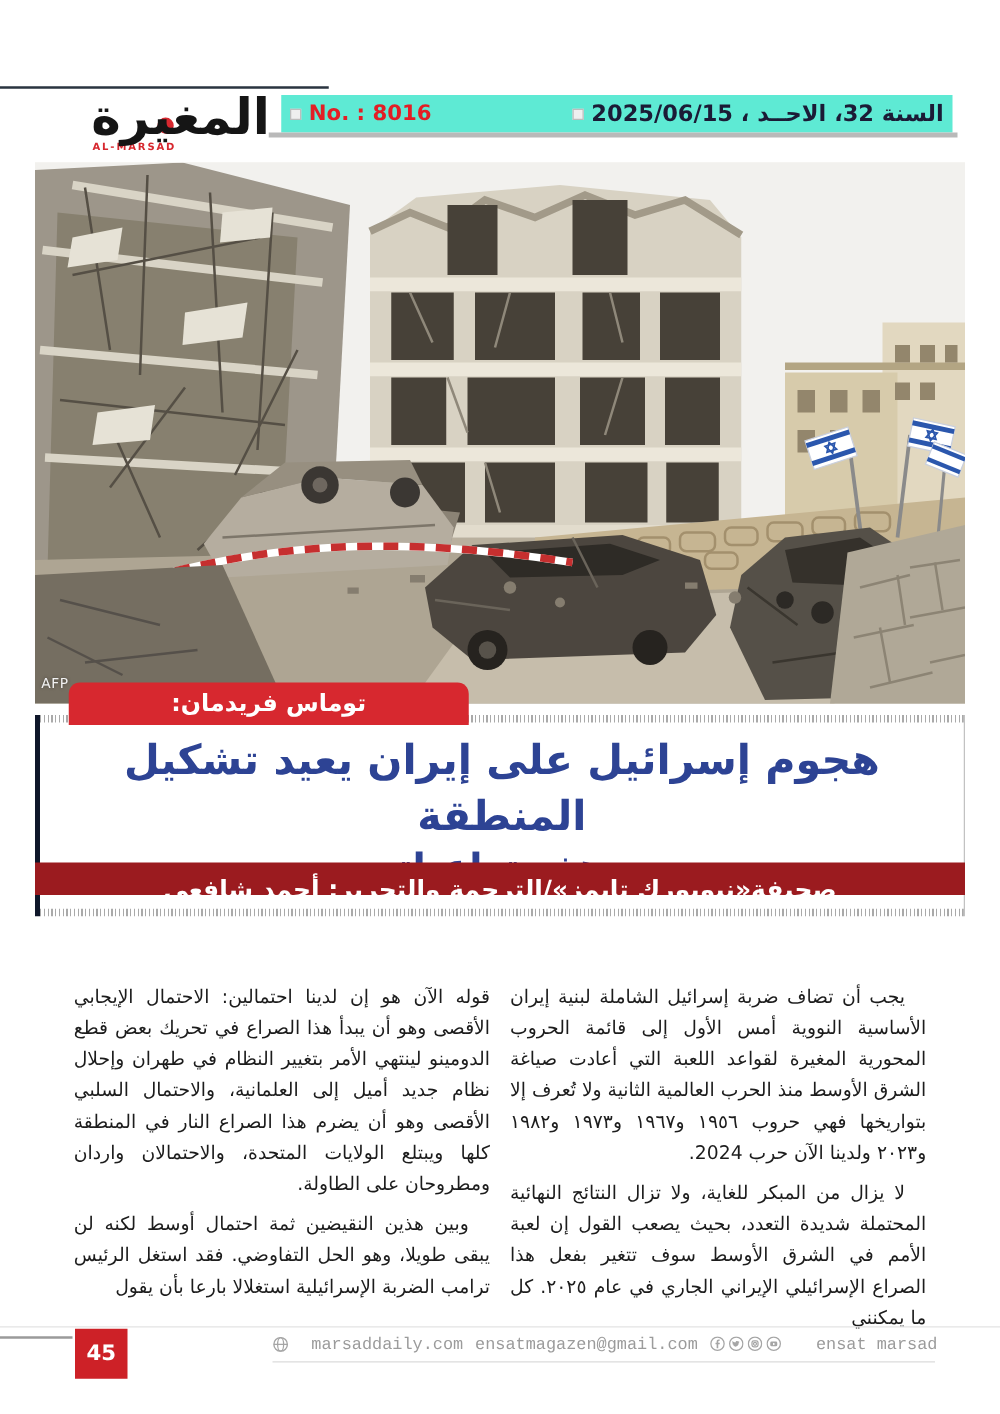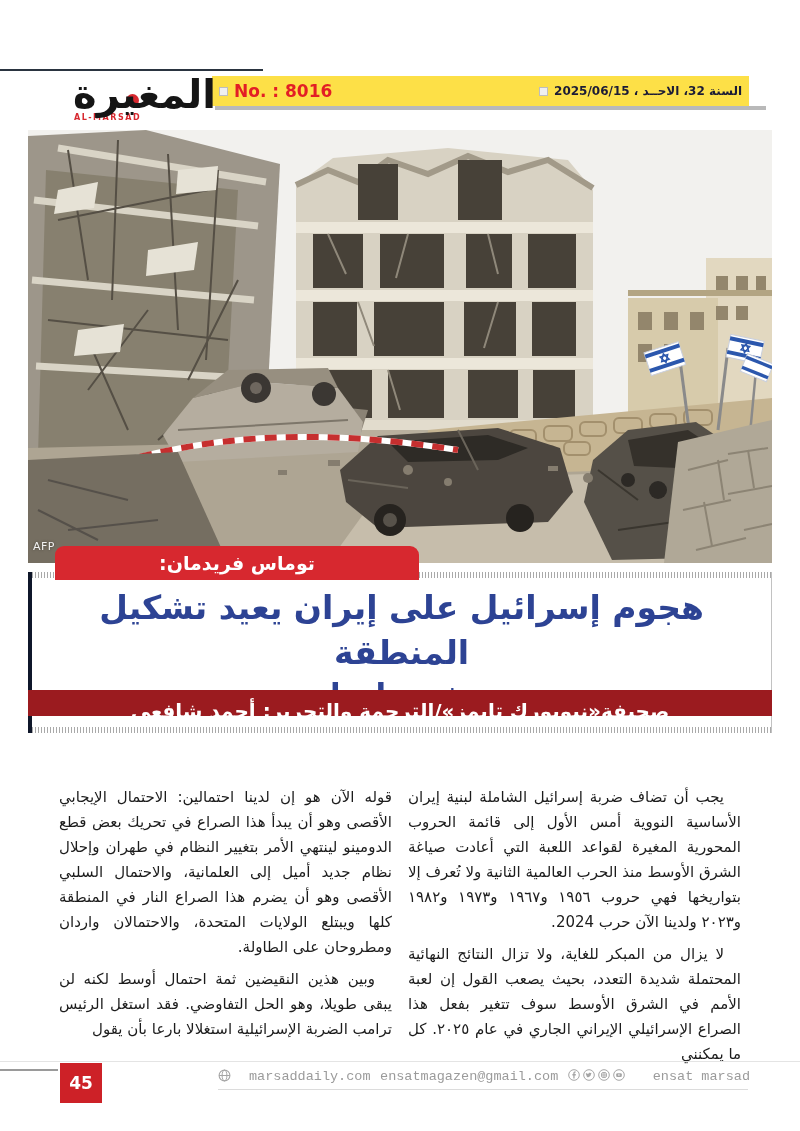--- a/index.html
+++ b/index.html
@@ -5,34 +5,34 @@
   html,body{margin:0;padding:0;background:#fff;}
   body{font-family:"DejaVu Sans",sans-serif;}
   .page{position:relative;width:800px;height:1131px;background:#fff;overflow:hidden;}
 
   
   .top-rule{position:absolute;left:0;top:69px;width:263px;height:2px;background:#2a3440;}
   .logo{position:absolute;left:74px;top:72px;width:142px;height:56px;}
   .logo-ar{position:relative;font-size:40px;font-weight:bold;color:#151515;line-height:44px;letter-spacing:-1px;z-index:2;}
   .logo-dot{position:absolute;left:52px;top:22px;width:13px;height:13px;border-radius:50%;background:#d7282f;z-index:1;}
   .logo-en{font-size:8px;font-weight:bold;color:#d7282f;letter-spacing:1.5px;margin-top:-3px;}
-  .meta-bar{position:absolute;left:212px;top:76px;width:537px;height:30px;background:#fde047;display:flex;align-items:center;padding:0 7px;box-sizing:border-box;}
+  .meta-bar{position:absolute;left:225px;top:76px;width:537px;height:30px;background:#5eead4;display:flex;align-items:center;padding:0 7px;box-sizing:border-box;}
   .sq{display:inline-block;width:7px;height:7px;background:#efefef;border:1px solid #bdbdbd;margin-right:6px;flex:0 0 auto;}
   .issue-no{color:#e31e25;font-weight:bold;font-size:17px;white-space:nowrap;}
   .edition{margin-left:auto;display:flex;align-items:center;}
-  .edition-text{color:#1b1b36;font-weight:bold;font-size:12px;white-space:nowrap;}
+  .edition-text{color:#1b1b36;font-weight:bold;font-size:18px;white-space:nowrap;}
   .meta-shadow{position:absolute;left:215px;top:106px;width:551px;height:4px;background:#b9b9b9;}
 
   
   .photo{position:absolute;left:28px;top:130px;width:744px;height:433px;margin:0;background:#eceae6;overflow:hidden;}
   .photo svg{display:block;}
   .credit{position:absolute;left:5px;bottom:10px;color:#f2f2f2;font-size:11px;letter-spacing:.5px;text-shadow:0 0 3px rgba(0,0,0,.4);}
 
   
-  .kicker{position:absolute;left:55px;top:546px;width:364px;height:34px;background:#d7282f;border-radius:9px 9px 0 0;z-index:3;color:#fff;font-weight:bold;font-size:19px;text-align:center;line-height:34px;}
+  .kicker{position:absolute;left:55px;top:546px;width:320px;height:34px;background:#d7282f;border-radius:9px 9px 0 0;z-index:3;color:#fff;font-weight:bold;font-size:19px;text-align:center;line-height:34px;}
   .headline-box{position:absolute;left:28px;top:572px;width:744px;box-sizing:border-box;border-left:4px solid #0f172a;border-right:1px solid #c2c2c2;background:#fff;}
   .dotted{height:6px;background-image:repeating-linear-gradient(90deg,#9a9a9a 0 1px,transparent 1px 3px);opacity:.85;}
   .headline{margin:0;padding:8px 10px 12px;text-align:center;color:#2d4394;font-weight:bold;}
   .hl1{display:block;font-size:33px;line-height:1.35;}
   .hl2{display:block;font-size:31px;line-height:1.3;}
   .byline-bar{position:absolute;left:28px;top:690px;width:744px;height:26px;background:#9b1b1f;color:#fff;font-size:20px;font-weight:bold;text-align:center;line-height:43px;}
 
   
   .body-cols{position:absolute;left:59px;top:747px;width:682px;display:flex;gap:16px;}
   .col{flex:1;text-align:justify;font-size:15px;line-height:25px;color:#1c1c1c;margin-top:38px;}

